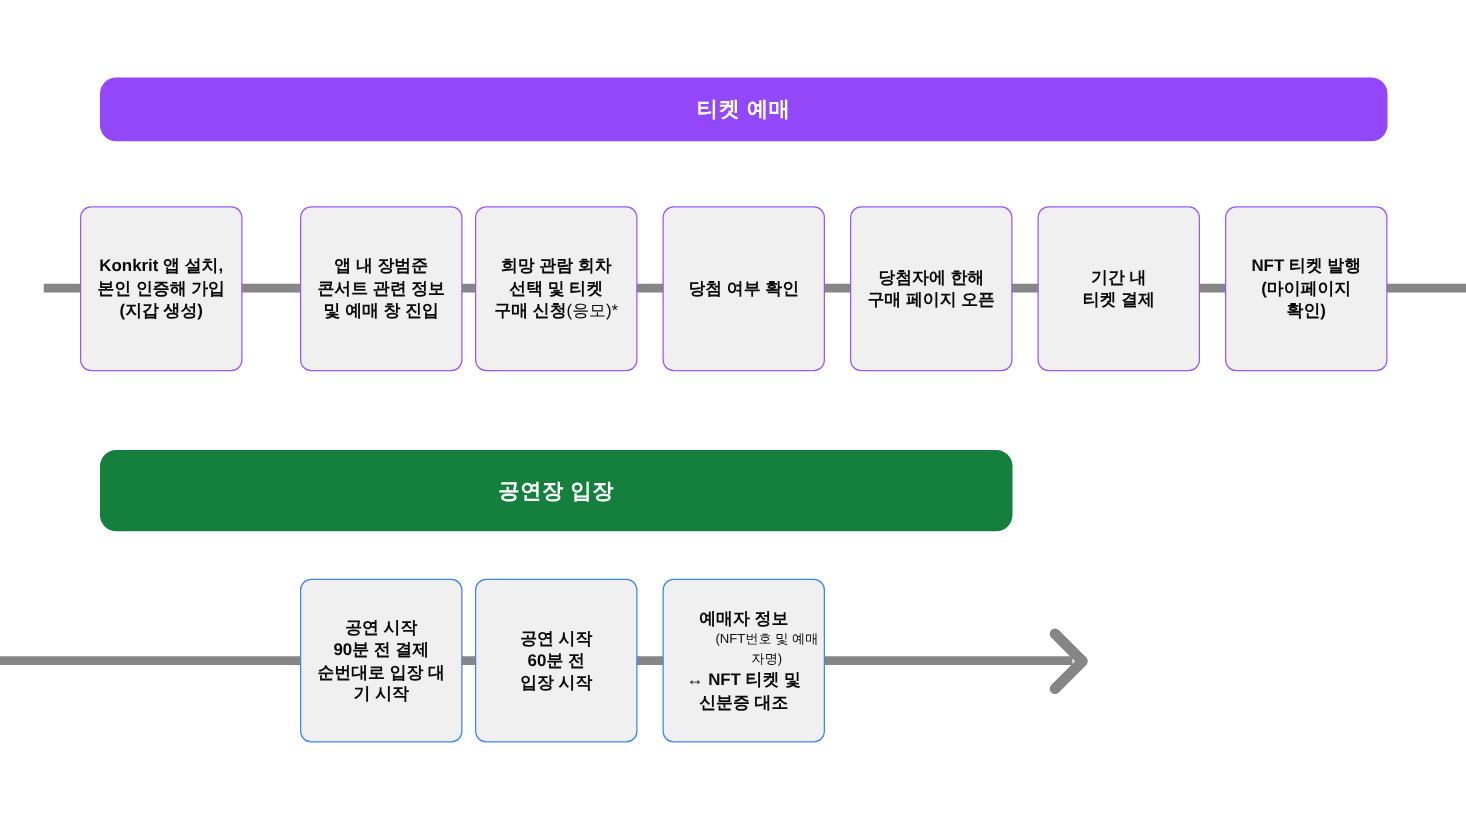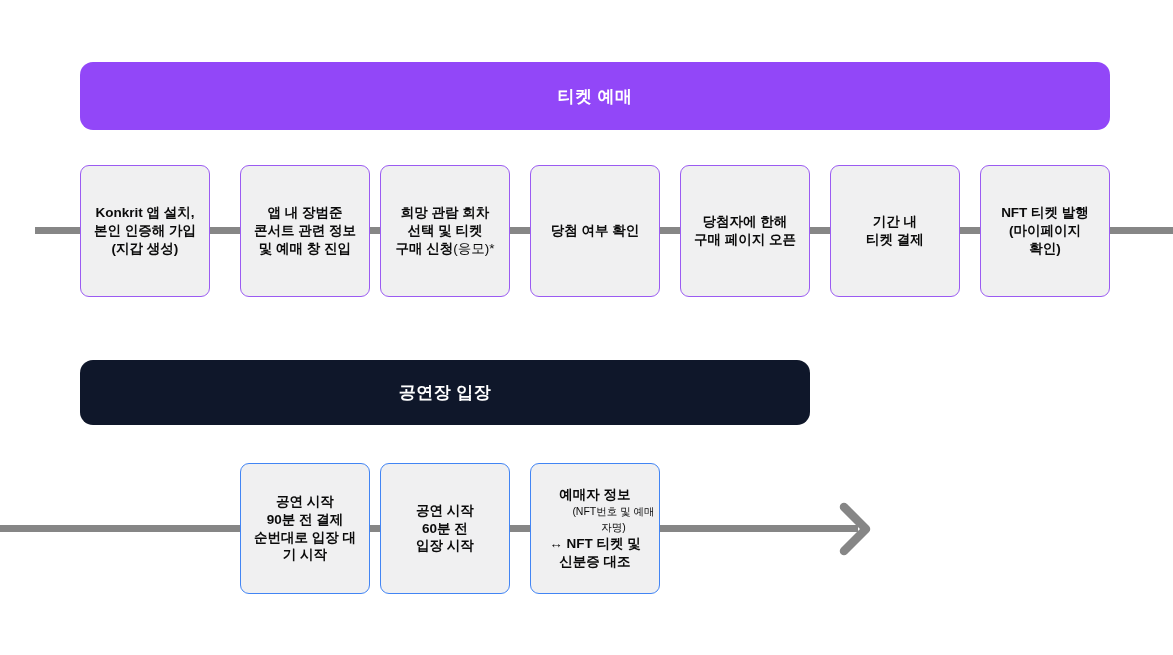--- a/index.html
+++ b/index.html
@@ -5,36 +5,36 @@
   html,body { margin:0; padding:0; background:#ffffff; }
   .canvas {
     position:relative; width:1173px; height:655px; background:#ffffff;
     font-family:"Liberation Sans", sans-serif; color:#0a0a0a; overflow:hidden;
   }
   .flow-line { position:absolute; background:#868686; height:7px; }
   .top-line    { left:35px;  top:227px; width:1138px; }
   .bottom-line { left:0px;   top:525px; width:858px; }
 
   .header-bar {
-    position:absolute; height:68px; border-radius:13px;
+    position:absolute; height:51px; border-radius:13px;
     display:flex; align-items:center; justify-content:center;
     color:#ffffff; font-weight:bold; font-size:17px; letter-spacing:0.5px;
   }
   .ticket-header { left:80px; top:62px;  width:1030px; background:#9247F8; }
-  .entry-header  { left:80px; top:360px; width:730px;  background:#0f172a; height:65px; }
+  .entry-header  { left:80px; top:360px; width:730px;  background:#15803d; height:65px; }
 
   .box {
     position:absolute; width:130px; background:#F0F0F1; border-radius:9px;
     display:flex; align-items:center; justify-content:center;
     text-align:center; font-size:13.5px; font-weight:bold; line-height:1.33;
     box-sizing:border-box; padding:4px 3px;
   }
   .t-box { top:165px; height:132px; border:1.5px solid #9B5BF2; }
   .b-box { top:463px; height:131px; border:1.5px solid #4285F4; }
-  .c1 { left:80px; } .c2 { left:240px; } .c3 { left:380px; }
+  .c1 { left:64px; } .c2 { left:240px; } .c3 { left:380px; }
   .c4 { left:530px; } .c5 { left:680px; } .c6 { left:830px; } .c7 { left:980px; }
 
   .box-lines { white-space:pre-line; }
   .light { font-weight:normal; }
   .small-note { font-weight:normal; font-size:10.5px; line-height:1.5;margin-left:37px; }
 
   .end-arrow { position:absolute; left:830px; top:498px; }
 </style>
 </head>
 <body>

